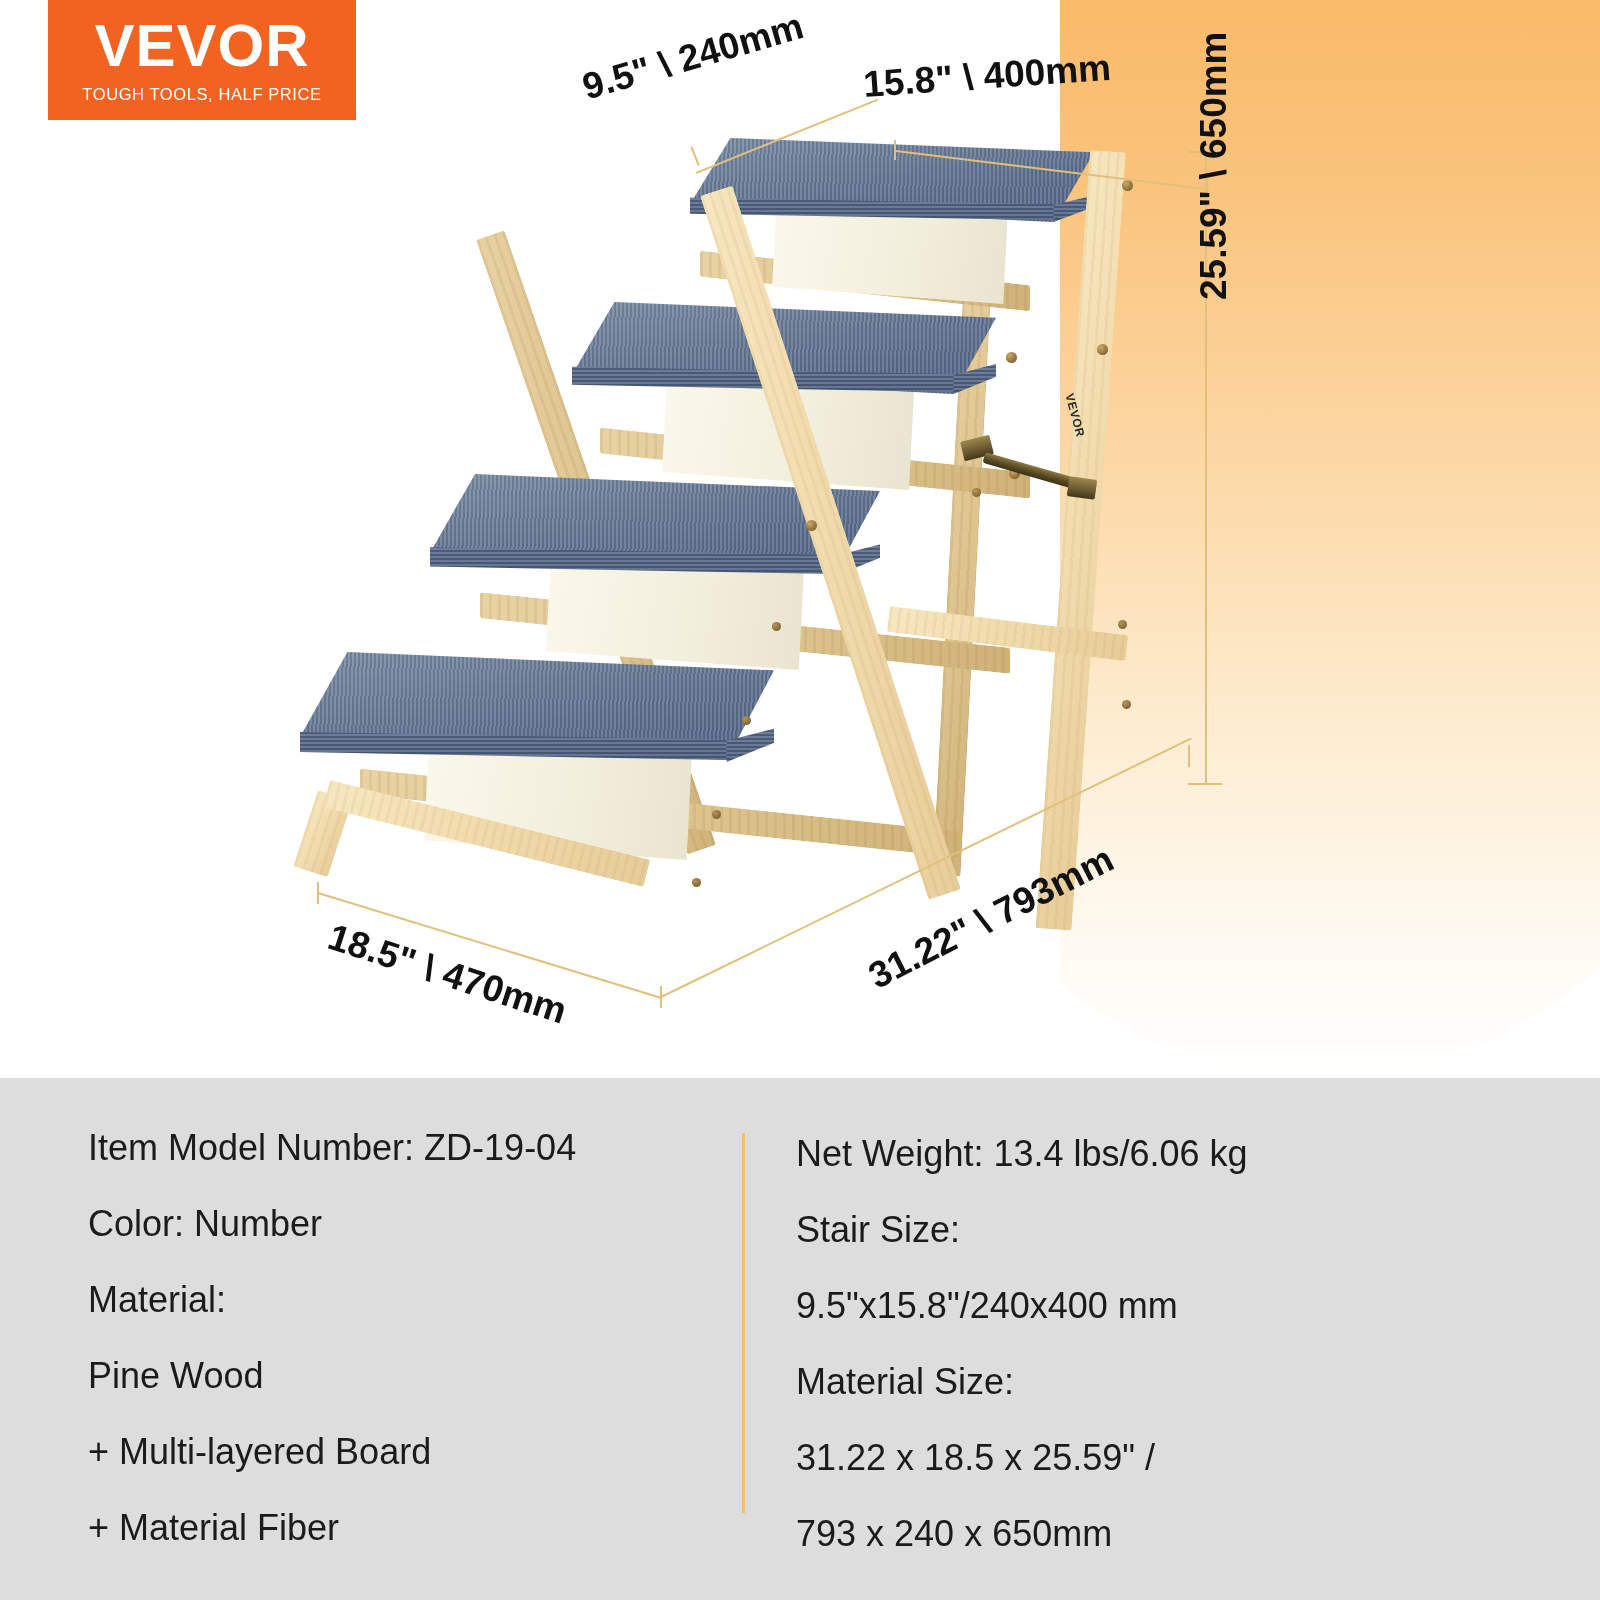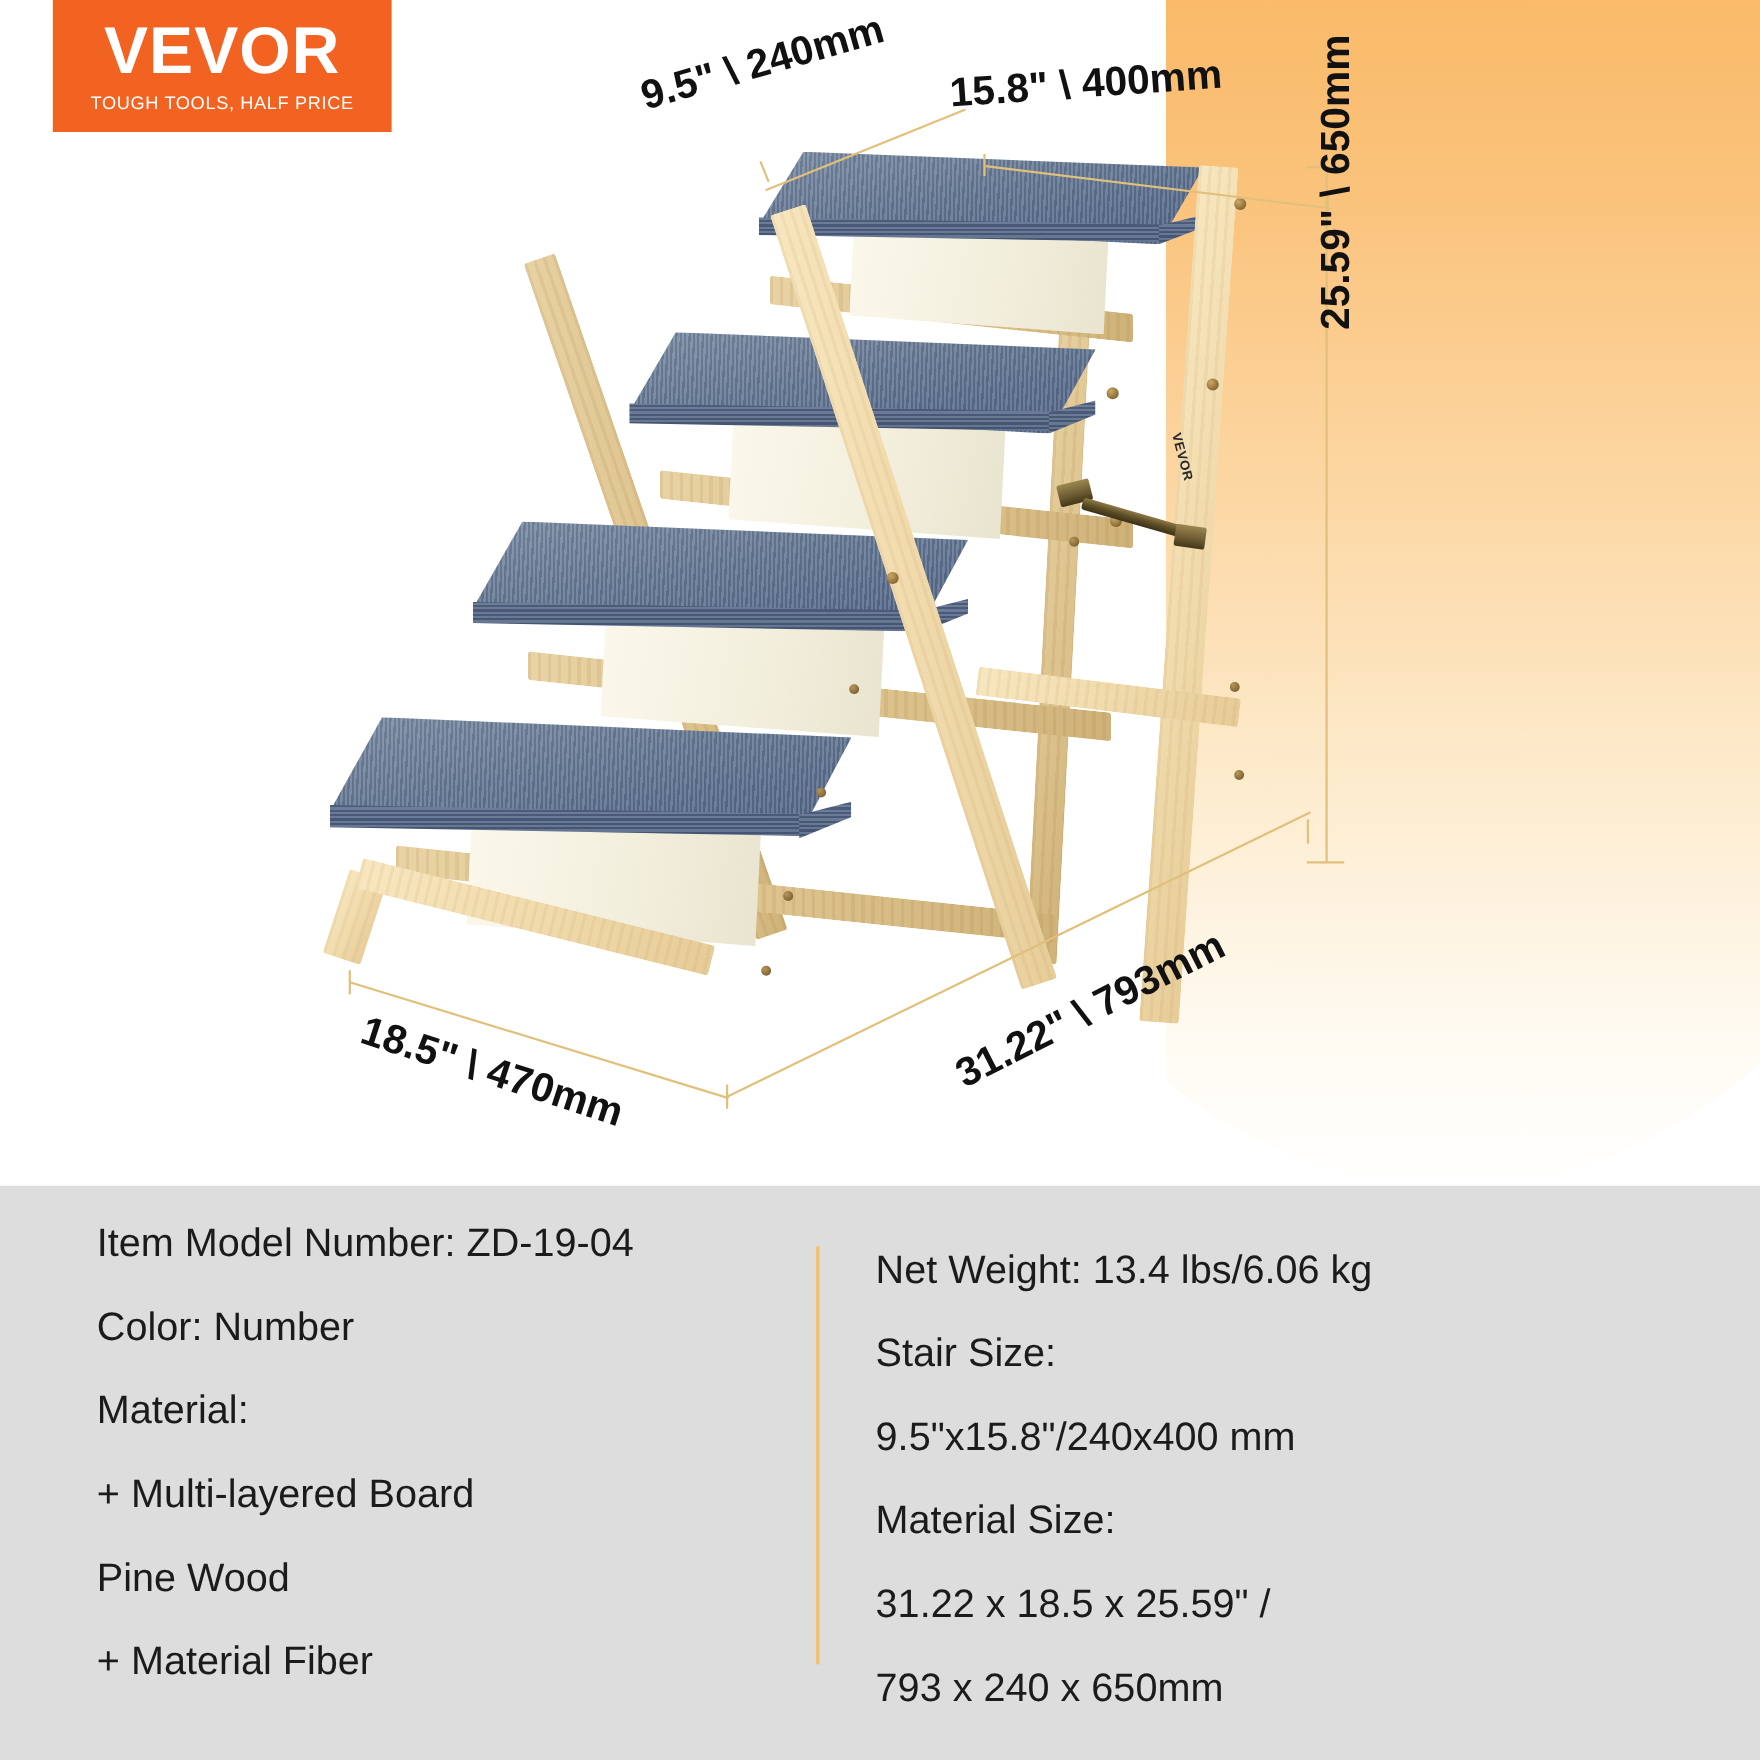--- a/index.html
+++ b/index.html
@@ -241,26 +241,26 @@
 
   <div class="dim dim-240">9.5" \ 240mm</div>
   <div class="dim dim-400">15.8" \ 400mm</div>
   <div class="dim dim-650">25.59" \ 650mm</div>
   <div class="dim dim-470">18.5" \ 470mm</div>
   <div class="dim dim-793">31.22" \ 793mm</div>
 
   <div class="spec">
     <div class="spec-divider"></div>
 
-    <div class="spec-col left" style="padding-top:34px;">
+    <div class="spec-col left" style="padding-top:52px;">
       <div class="spec-line" style="margin-bottom:40px;">Item Model Number: ZD-19-04</div>
       <div class="spec-line" style="margin-bottom:40px;">Color: Number</div>
       <div class="spec-line" style="margin-bottom:40px;">Material:</div>
+      <div class="spec-line" style="margin-bottom:40px;">Pine Wood</div>
       <div class="spec-line" style="margin-bottom:40px;">+ Multi-layered Board</div>
-      <div class="spec-line" style="margin-bottom:40px;">Pine Wood</div>
       <div class="spec-line">+ Material Fiber</div>
     </div>
 
     <div class="spec-col right" style="padding-top:58px;">
       <div class="spec-line" style="margin-bottom:40px;">Net Weight: 13.4 lbs/6.06 kg</div>
       <div class="spec-line" style="margin-bottom:40px;">Stair Size:</div>
       <div class="spec-line" style="margin-bottom:40px;">9.5"x15.8"/240x400 mm</div>
       <div class="spec-line" style="margin-bottom:40px;">Material Size:</div>
       <div class="spec-line" style="margin-bottom:40px;">31.22 x 18.5 x 25.59" /</div>
       <div class="spec-line">793 x 240 x 650mm</div>

